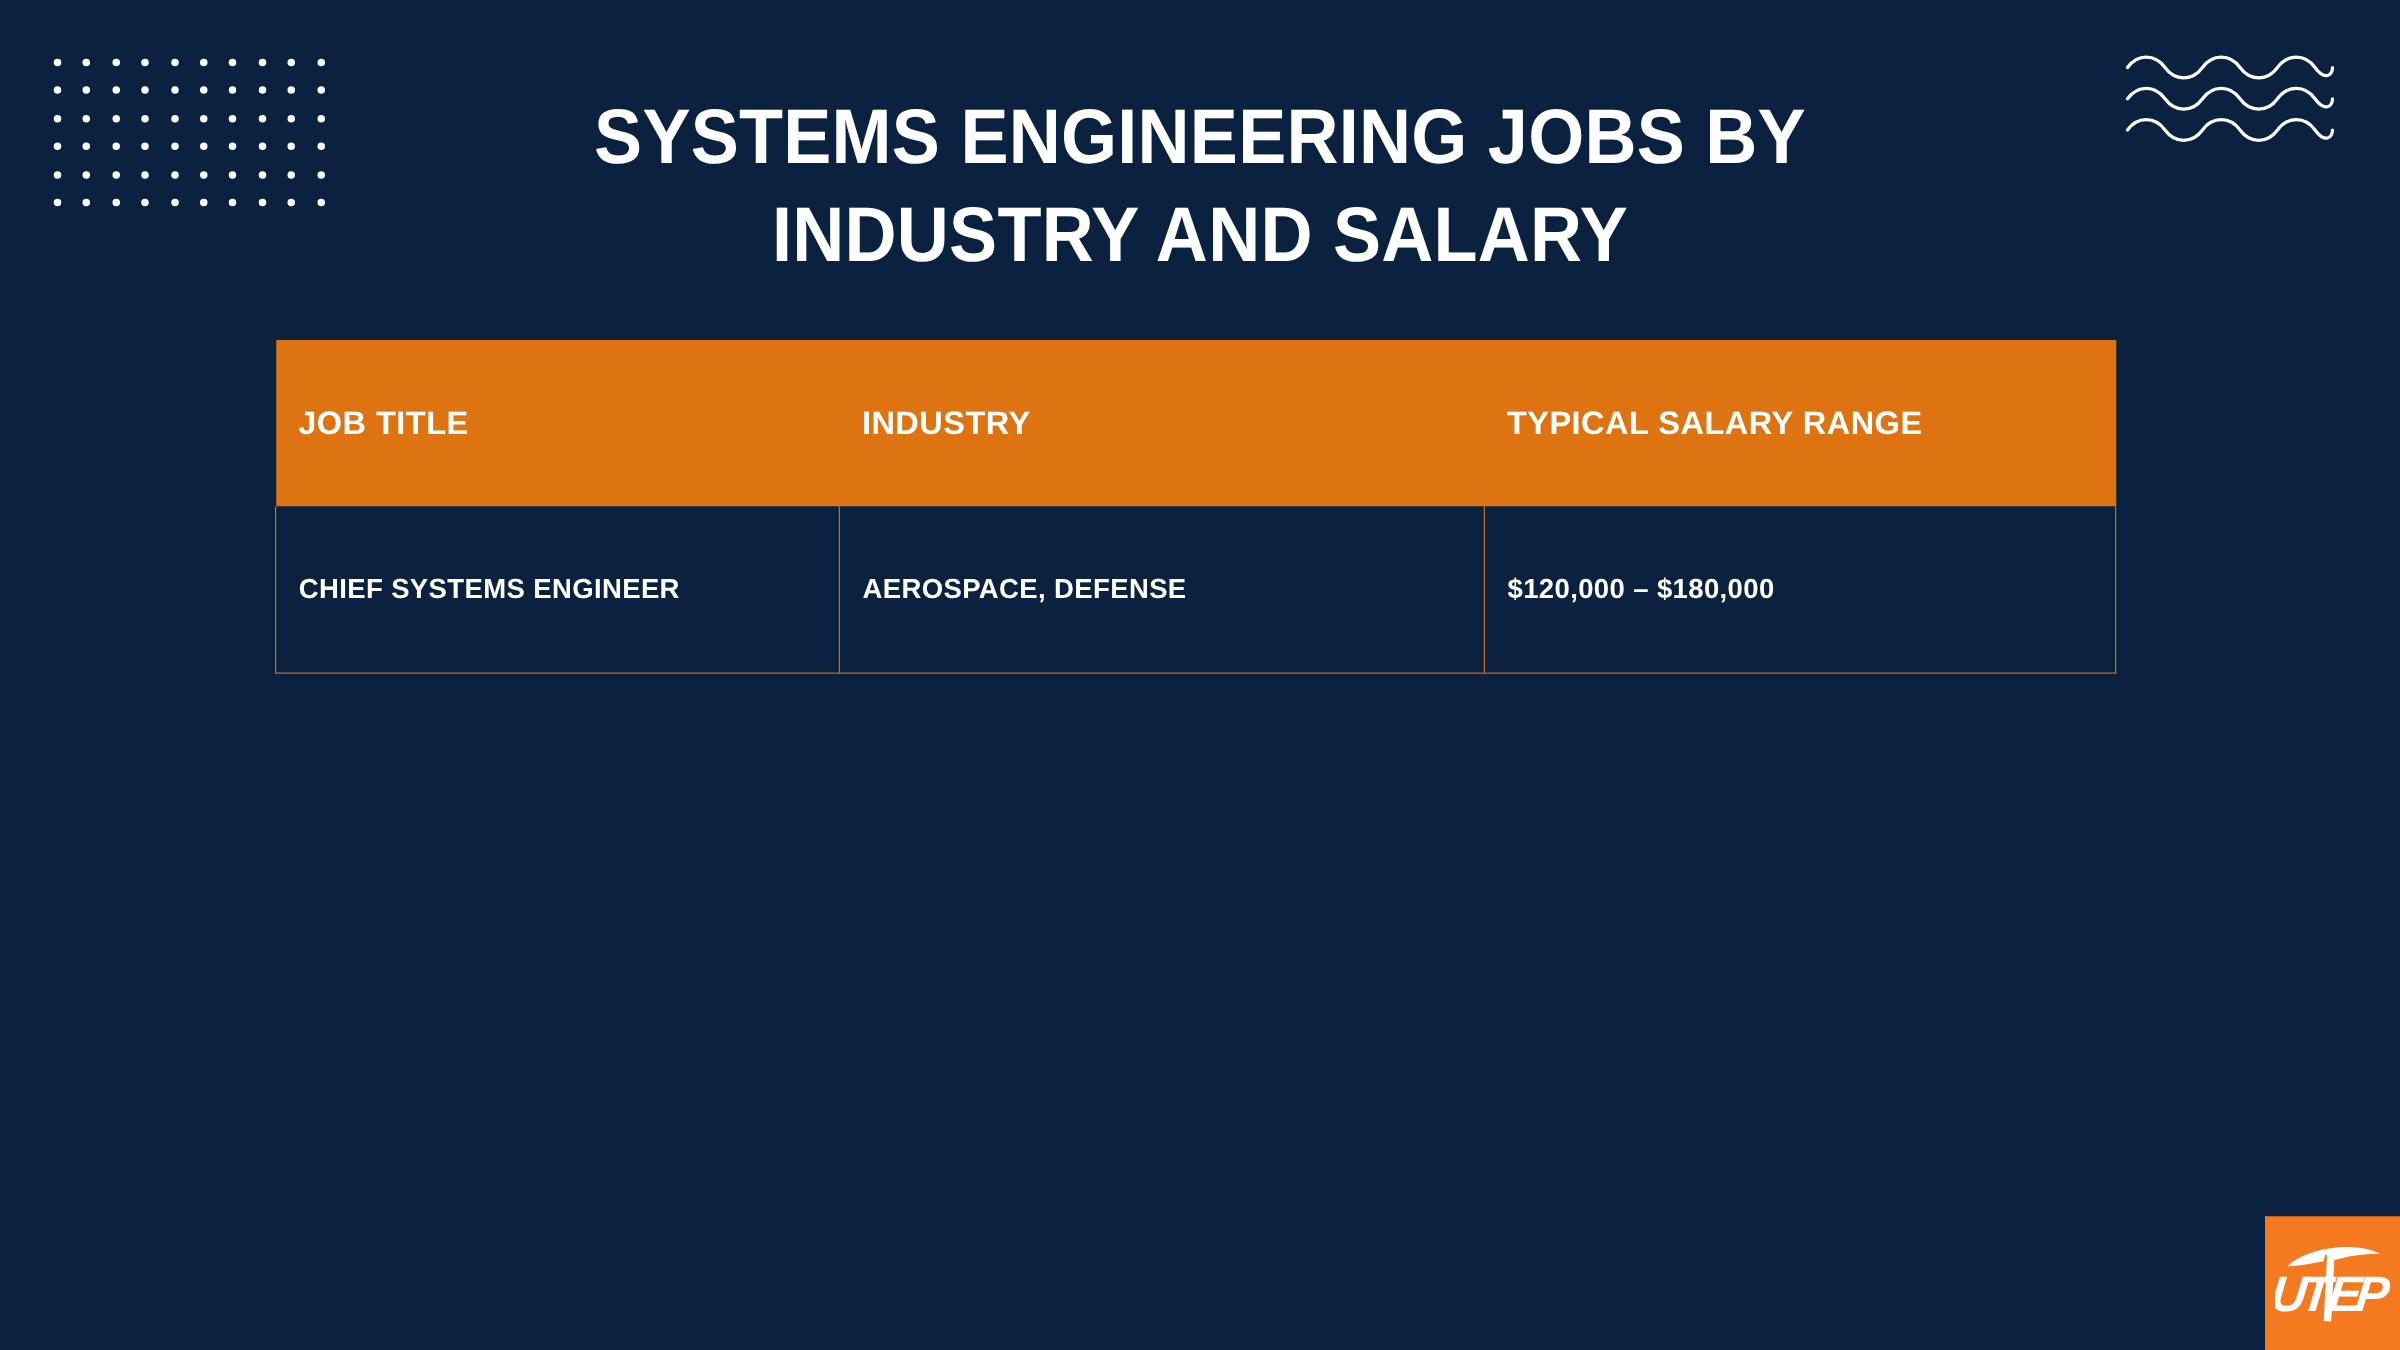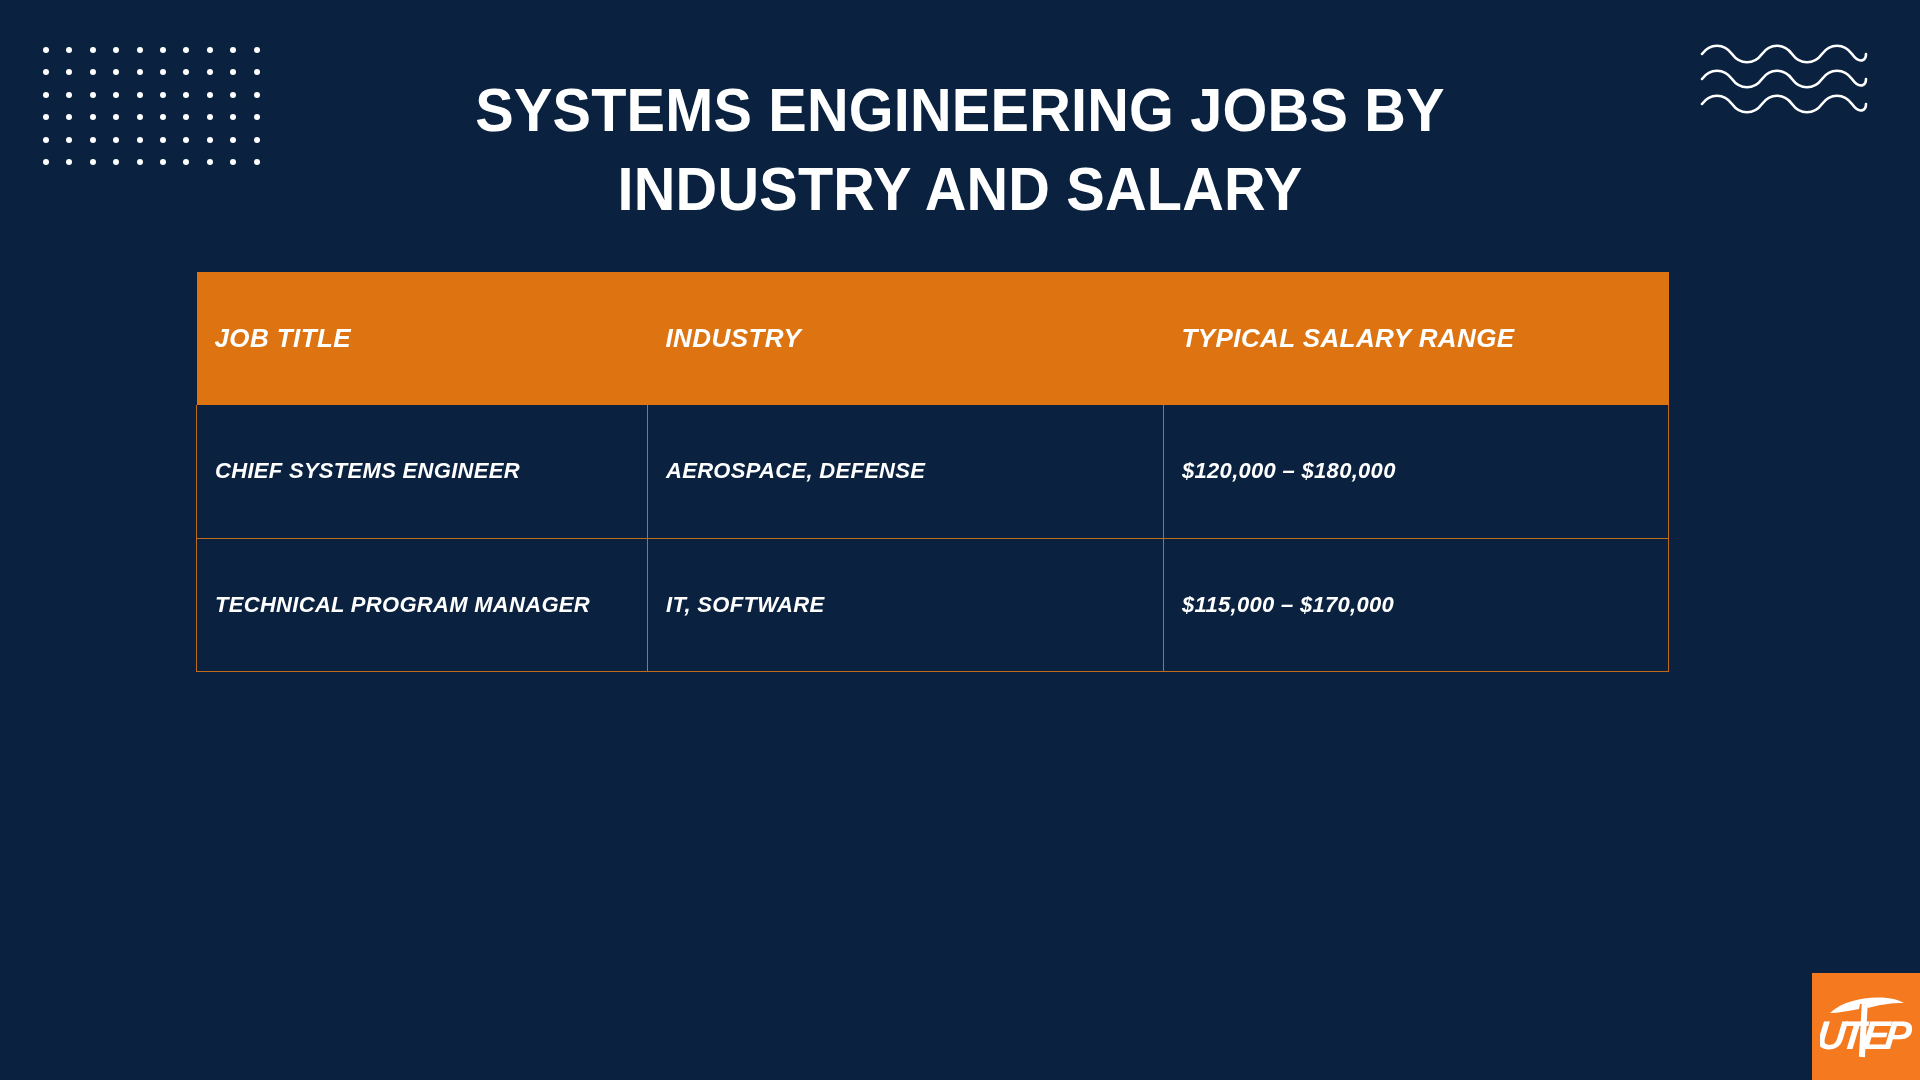--- a/index.html
+++ b/index.html
@@ -62,24 +62,23 @@
     transform-origin: 50% 0;
   }
   .title-inner {
     display: block;
     transform: scaleX(0.93);
   }
 
   
   .table-wrap {
     position: absolute;
-    left: 196px;
+    left: 220px;
     top: 272px;
     width: 1472px;
-    font-style: italic;
   }
   table.data-table {
     width: 100%;
     border-collapse: collapse;
     table-layout: fixed;
   }
   table.data-table col.c1 { width: 451px; }
   table.data-table col.c2 { width: 516px; }
   table.data-table col.c3 { width: 505px; }
 
@@ -228,25 +227,20 @@
         <th>INDUSTRY</th>
         <th>TYPICAL SALARY RANGE</th>
       </tr>
     </thead>
     <tbody>
       <tr class="row-first">
         <td class="td-first">CHIEF SYSTEMS ENGINEER</td>
         <td>AEROSPACE, DEFENSE</td>
         <td>$120,000 – $180,000</td>
       </tr>
-      <tr>
-        <td class="td-first">TECHNICAL PROGRAM MANAGER</td>
-        <td>IT, SOFTWARE</td>
-        <td>$115,000 – $170,000</td>
-      </tr>
     </tbody>
   </table>
 </div>
 
 <div class="logo-tile">
   <svg width="92" height="78" viewBox="0 0 92 78" aria-hidden="true">
 
     <path d="M10 26 C 26 10, 66 6, 84 16 C 70 16, 58 18, 48 21 L 46 17 L 40 17 L 39 22 C 28 24, 18 26, 10 26 Z" fill="#ffffff"></path>
 
     <rect x="40.5" y="17" width="6" height="53" fill="#ffffff" transform="rotate(3 43 40)"></rect>

